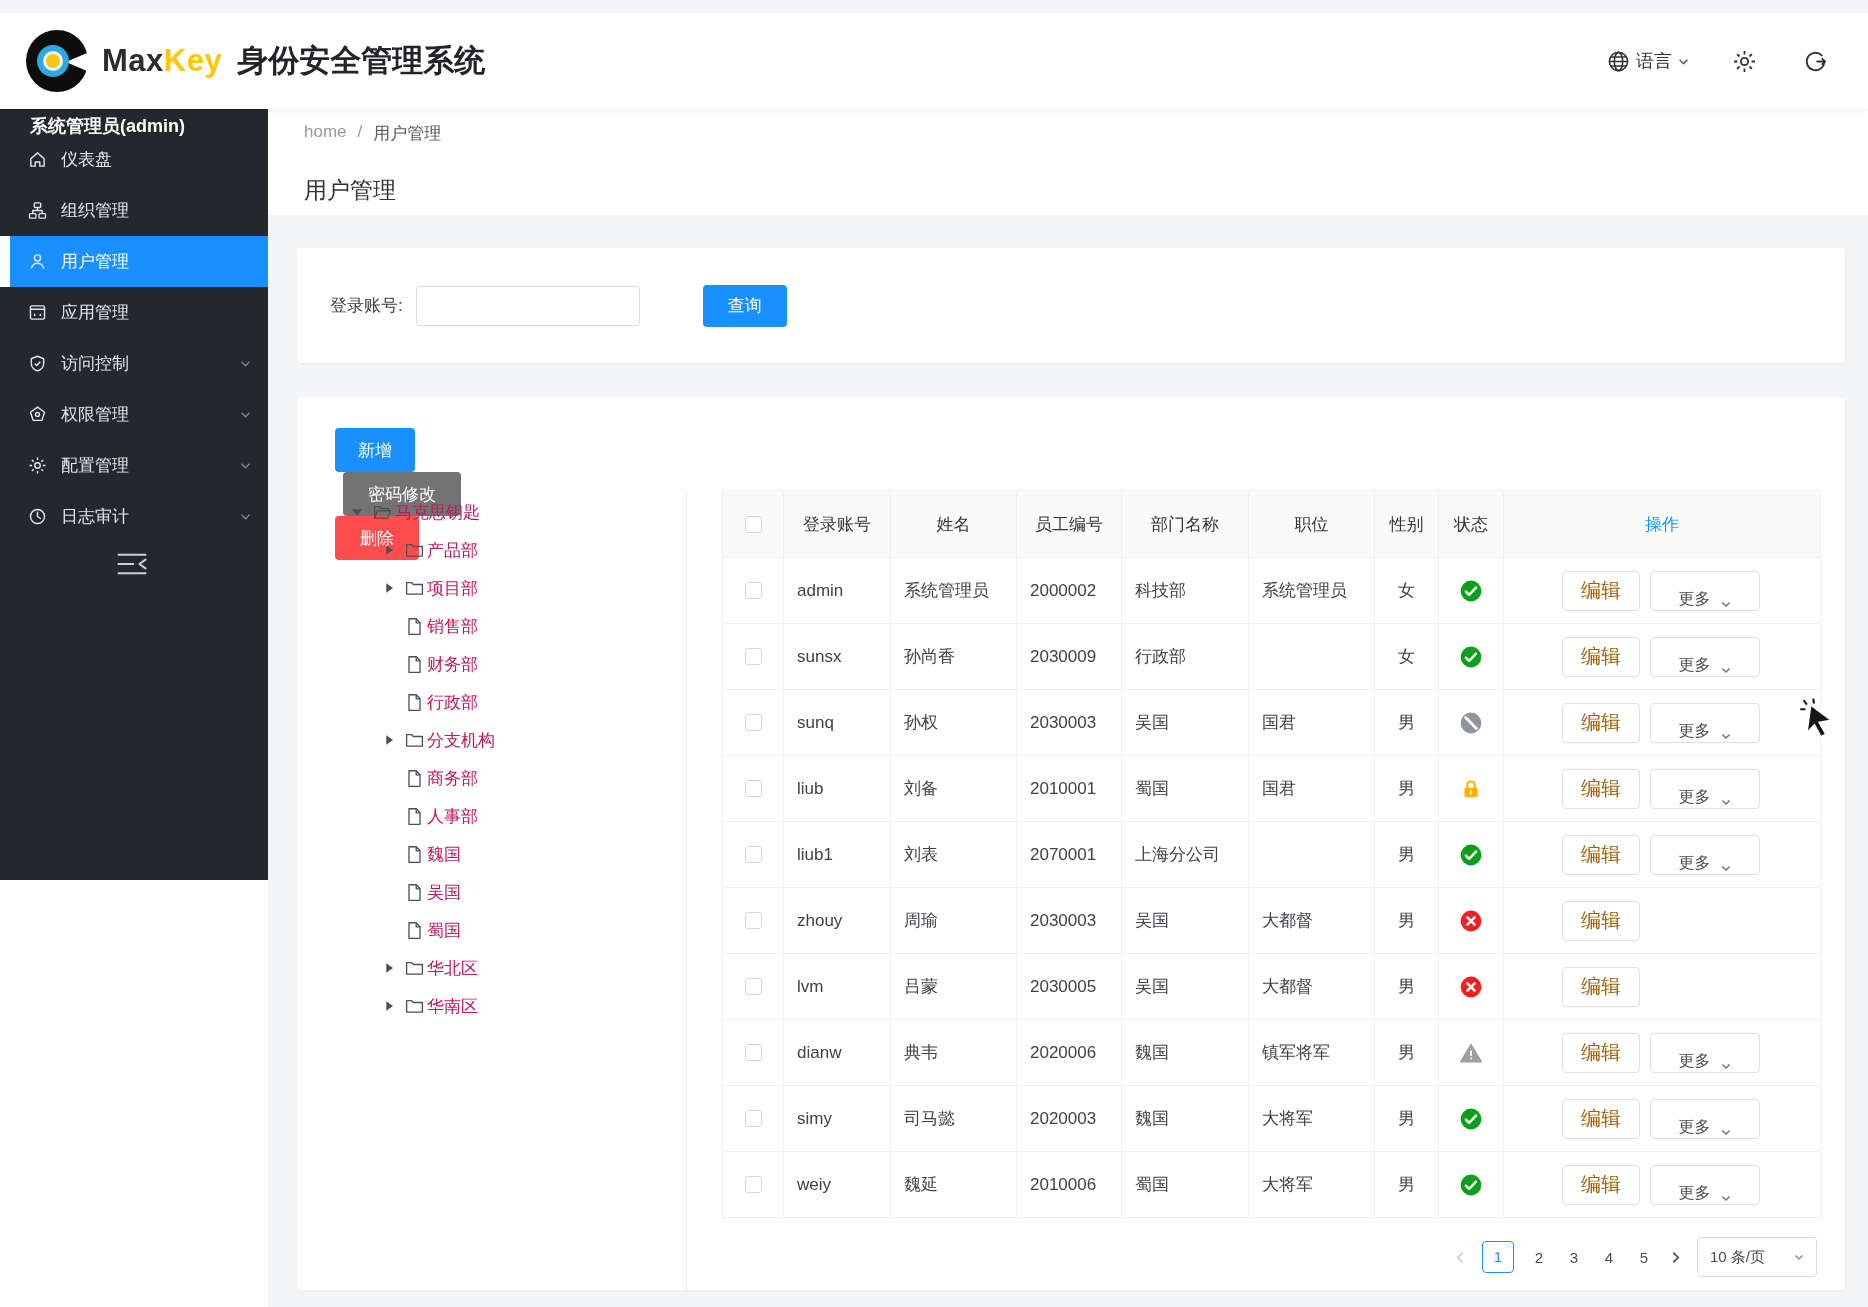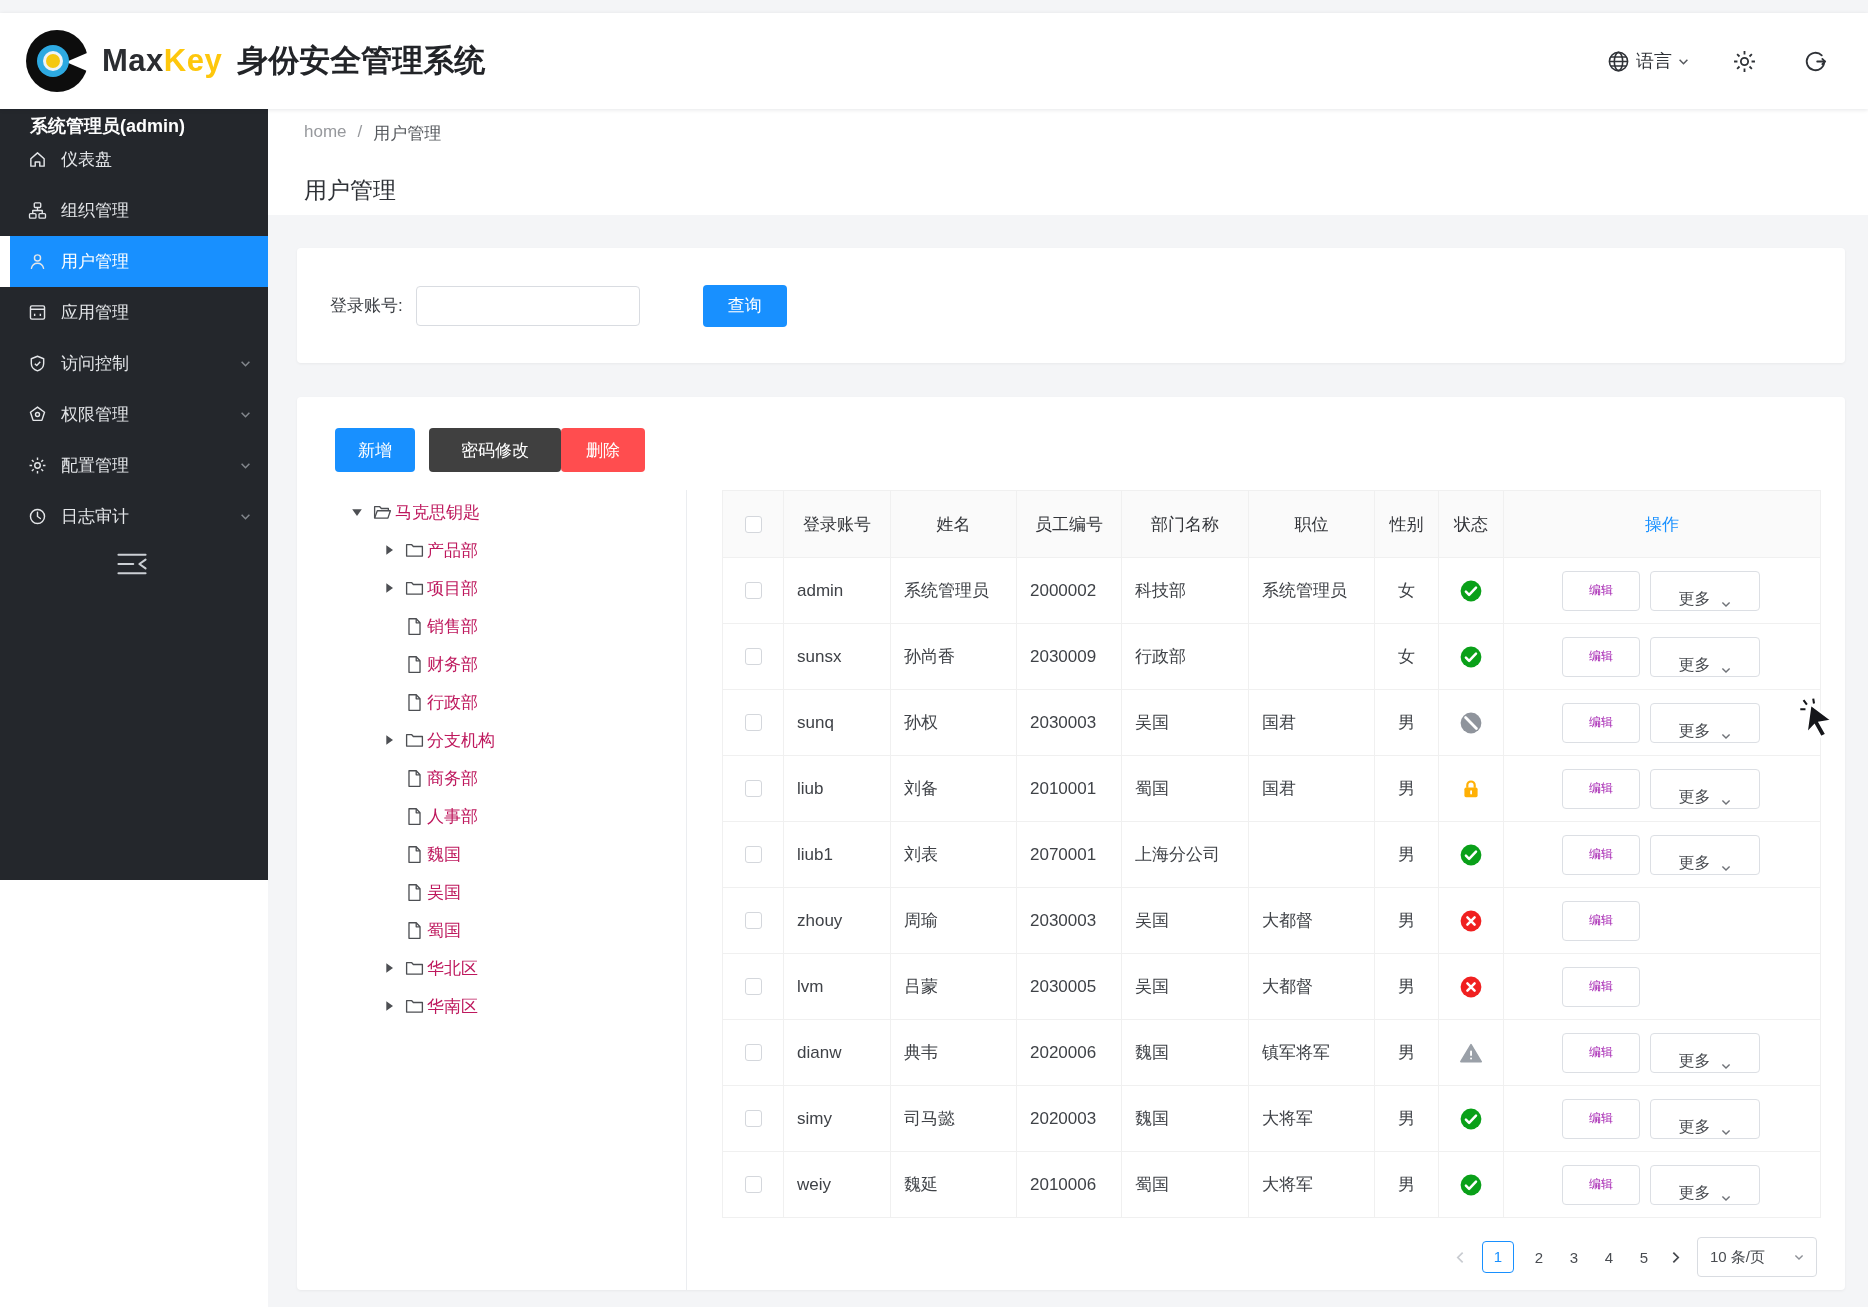--- a/index.html
+++ b/index.html
@@ -57,24 +57,24 @@
                  border-radius:4px; box-shadow:0 1px 3px rgba(0,0,0,.05); display:flex; align-items:center; padding-left:33px; }
   .search-label { font-size:17px; color:#3a3d42; }
   .search-input { width:224px; height:40px; border:1px solid #d9dce1; border-radius:4px; margin-left:13px;
                   padding:0 12px; font-size:15px; color:#333; outline:none; }
   .search-btn { width:84px; height:42px; margin-left:63px; background:#1890ff; color:#fff; border:none;
                 border-radius:4px; font-size:17px; cursor:pointer; }
 
   
   .main-card { position:absolute; left:297px; top:397px; width:1548px; height:893px; background:#fff;
                border-radius:4px; box-shadow:0 1px 3px rgba(0,0,0,.05); overflow:hidden; }
-  .toolbar { position:absolute; left:38px; top:31px; display:flex; }
+  .toolbar { position:absolute; left:38px; top:31px; display:flex;flex-direction:column; }
   .btn { height:44px; border:none; border-radius:4px; font-size:17px; color:#fff; cursor:pointer; }
   .btn-add { width:80px; background:#1890ff; }
-  .btn-pwd { width:132px; margin-left:14px; background:#404040; }
+  .btn-pwd { width:118px; margin-left:8px; background:#737373; }
   .btn-del { width:84px; background:#ff4d4f; }
 
   
   .tree-panel { position:absolute; left:0; top:93px; bottom:0; width:390px; border-right:1px solid #ebedf0; padding-top:3px; }
   .tree-row { height:38px; display:flex; align-items:center; font-size:17px; color:#be185d; cursor:pointer; }
   .tree-row.root  { padding-left:53px; }
   .tree-row.child { padding-left:85px; }
   .tcaret { width:14px; height:14px; margin-right:9px; flex:0 0 14px; color:#4d4f53; }
   .ticon  { width:19px; height:19px; margin-right:3px; flex:0 0 19px; color:#4d4f53; }
 
@@ -83,21 +83,21 @@
   table { border-collapse:collapse; table-layout:fixed; width:1098px; }
   th,td { border:1px solid #f0f0f0; }
   th { height:67px; background:#fafafa; font-weight:500; font-size:17px; color:#323439; text-align:center; }
   th.op { color:#1890ff; }
   td { height:66px; font-size:17px; color:#3f4247; padding-left:13px; background:#fff; }
   td.center { text-align:center; padding-left:0; }
   td.op-cell { padding-left:58px; }
   .cbx { width:17px; height:17px; border:1px solid #d4d7dc; border-radius:3px; background:#fff; margin:0 auto; cursor:pointer; }
   .status-ic { width:22px; height:22px; display:inline-block; vertical-align:middle; }
   .btn-edit { width:78px; height:40px; background:#fff; border:1px solid #dcdfe4; border-radius:4px;
-              font-size:12px; color:#a21caf; cursor:pointer; }
+              font-size:20px; color:#a16207; cursor:pointer; }
   .btn-more { width:110px; height:40px; background:#fff; border:1px solid #dcdfe4; border-radius:4px;
               font-size:16px; color:#494c51; cursor:pointer; margin-left:10px;
               display:inline-flex; align-items:flex-end; justify-content:center; gap:9px; vertical-align:middle; }
   .btn-edit { vertical-align:middle; }
   .more-chev { width:12px; height:12px; color:#6f7278; }
 
   
   .pagination { position:absolute; right:28px; bottom:13px; display:flex; align-items:center; gap:15px;
                 font-size:15px; color:#494c51; }
   .pg-chev { width:13px; height:13px; cursor:pointer; }

